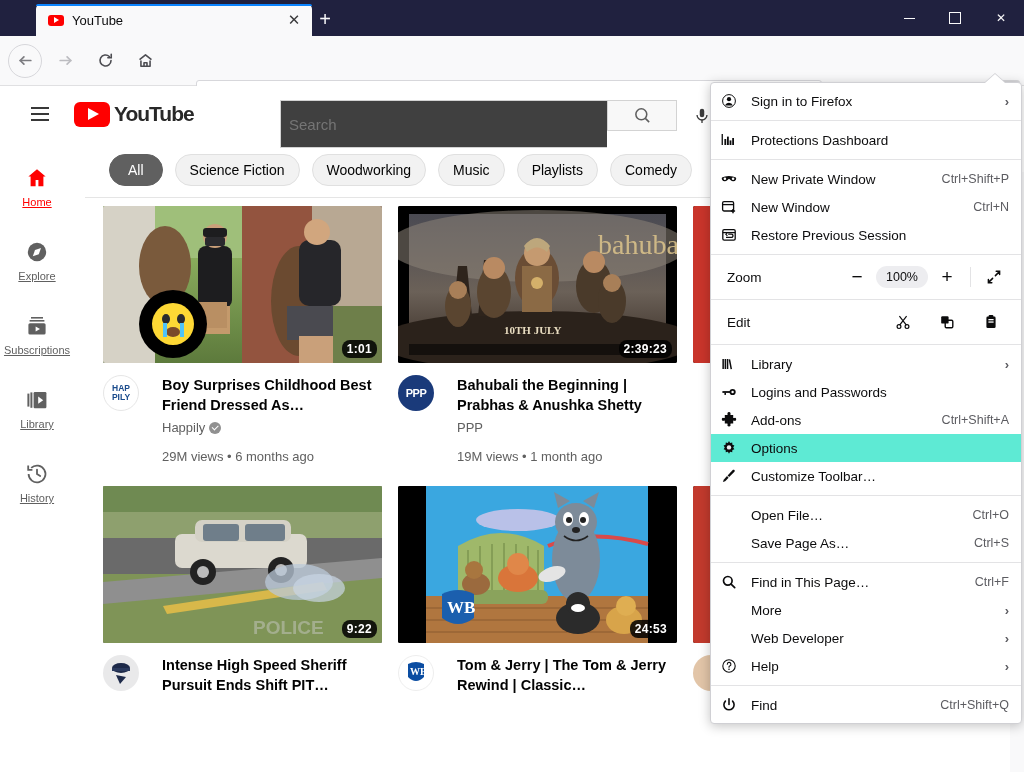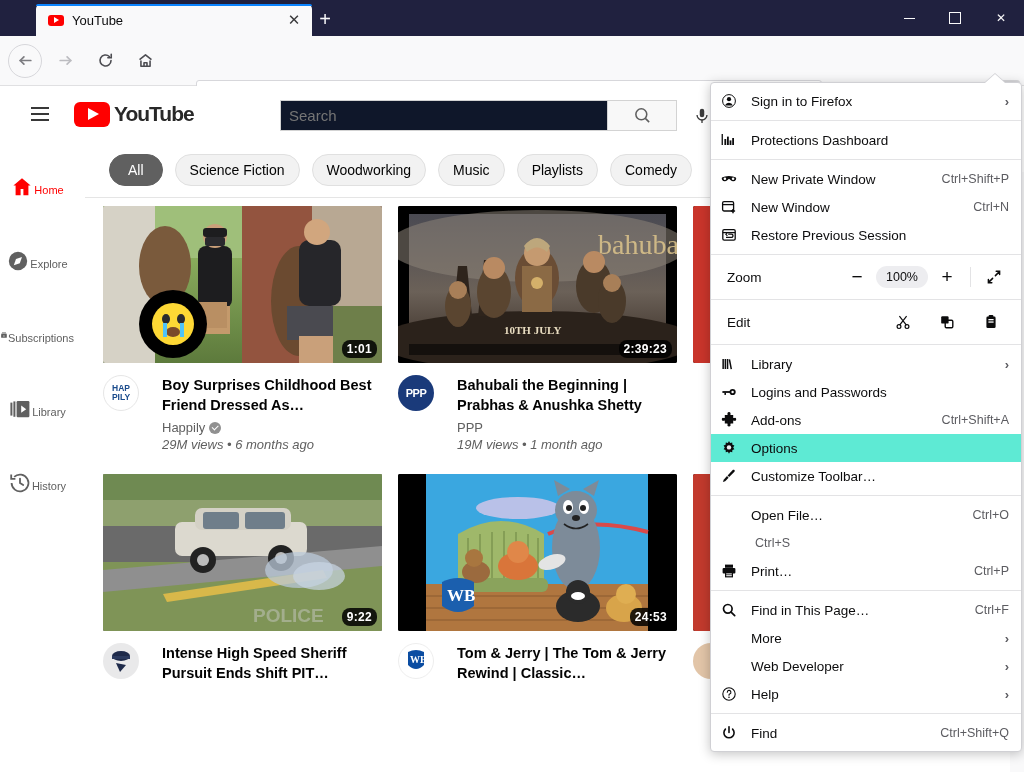--- a/index.html
+++ b/index.html
@@ -129,41 +129,41 @@
     position: relative; margin-right: 4px;
   }
   .yt-logo-mark::after {
     content: ""; position: absolute; left: 14px; top: 6.5px;
     border-left: 11px solid #fff;
     border-top: 6px solid transparent; border-bottom: 6px solid transparent;
   }
   .yt-logo-text { font-size: 21px; font-weight: 700; color: #282828; letter-spacing:-1px; }
   .yt-searchwrap { position:absolute; left: 280px; top: 14px; display:flex; }
   .yt-search-input {
-    width: 327px; height: 31px; border: 1px solid #d3d3d3; border-right: none;
-    background: #0f172a; padding: 0 8px; font-size: 15px; color: #8a8a8a;
+    width: 327px; height: 48px; border: 1px solid #d3d3d3; border-right: none;
+    background: #404040; padding: 0 8px; font-size: 15px; color: #8a8a8a;
     font-family: "Liberation Sans", sans-serif;
   }
   .yt-search-btn {
     width: 70px; height: 31px; border: 1px solid #d3d3d3; background: #f8f8f8;
     display: flex; align-items: center; justify-content: center; color:#5f5f5f;
   }
   .yt-mic {
     position: absolute; left: 688px; top: 16px; width: 28px; height: 28px;
     display: flex; align-items: center; justify-content: center; color: #3c3c3c;
   }
 
   
   .yt-sidebar {
     position: absolute; left: 0; top: 56px; width: 74px; height: 630px;
     background: #fff; padding-top: 8px;
   }
   .side-item {
-    width: 74px; height: 74px; display: flex; flex-direction: row;
-    align-items: center; justify-content: center; color: #606060;
+    width: 74px; height: 74px; display: flex; flex-direction: column;
+    align-items: center; justify-content: center; color: #606060; text-decoration: underline;
   }
   .side-item .sl { font-size: 11px; margin-top: 6px; }
   .side-item.active { color: #ff0000; }
   .side-item.active .sl { color: #ff0000; }
 
   
   .chips {
     position: absolute; left: 85px; top: 56px; width: 939px; height: 56px;
     border-bottom: 1px solid #e5e5e5; display: flex; align-items: center;
     padding-left: 24px; gap: 12px; overflow: hidden;
@@ -198,21 +198,21 @@
     font-size: 10px; font-weight: 700; color:#fff;
   }
   .mtext { flex: 1; min-width: 0; }
   .vtitle {
     font-size: 14.5px; font-weight: 700; color: #030303; line-height: 20px;
     max-height: 40px; overflow: hidden;
   }
   .vchannel { font-size: 13px; color: #606060; margin-top: 5px; display:flex; align-items:center; gap:4px;}
   .verified { width:12px; height:12px; border-radius:50%; background:#909090; display:inline-flex; align-items:center; justify-content:center; }
   .verified::after{ content:""; width:5px; height:2.5px; border-left:1.5px solid #fff; border-bottom:1.5px solid #fff; transform:rotate(-45deg); margin-top:-1px;}
-  .vstats { font-size: 13px; color: #606060; margin-top: 2px; font-style: italic; }
+  .vstats { font-size: 13px; color: #606060; margin-top: 14px; }
 
   
   .pg-scroll {
     position: absolute; right: 0; top: 86px; width: 14px; height: 686px;
     background: #f9f9fa;
   }
   .pg-thumb {
     position: absolute; left: 3px; top: 2px; width: 8px; height: 150px;
     background: #c1c1c1; border-radius: 4px;
   }
@@ -870,36 +870,24 @@
     <div class="sep"></div>
 
     <div class="mi">
       <span class="ico"></span>
       <span class="lbl">Open File…</span>
       <span class="acc">Ctrl+O</span>
     </div>
 
     <div class="mi">
       <span class="ico"></span>
+      <span class="lbl">Save Page As…</span>
       <span class="acc">Ctrl+S</span>
     </div>
 
-    <div class="mi">
-      <span class="ico">
-        <svg width="16" height="16" viewBox="0 0 16 16" fill="#0c0c0d">
-            <rect x="4" y="1.6" width="8" height="3.2"></rect>
-            <rect x="1.6" y="5" width="12.8" height="5.4" rx="1"></rect>
-            <rect x="4" y="9.2" width="8" height="5.2" fill="#0c0c0d"></rect>
-            <rect x="5.2" y="10.4" width="5.6" height="1" fill="#fff"></rect>
-            <rect x="5.2" y="12.2" width="5.6" height="1" fill="#fff"></rect>
-          </svg>
-      </span>
-      <span class="lbl">Print…</span>
-      <span class="acc">Ctrl+P</span>
-    </div>
 
     <div class="sep"></div>
 
     <div class="mi">
       <span class="ico">
         <svg width="16" height="16" viewBox="0 0 16 16" fill="none" stroke="#0c0c0d" stroke-width="1.7">
             <circle cx="6.8" cy="6.8" r="4.3"></circle>
             <path d="M10.1 10.1l3.6 3.6" stroke-linecap="round"></path>
           </svg>
       </span>

